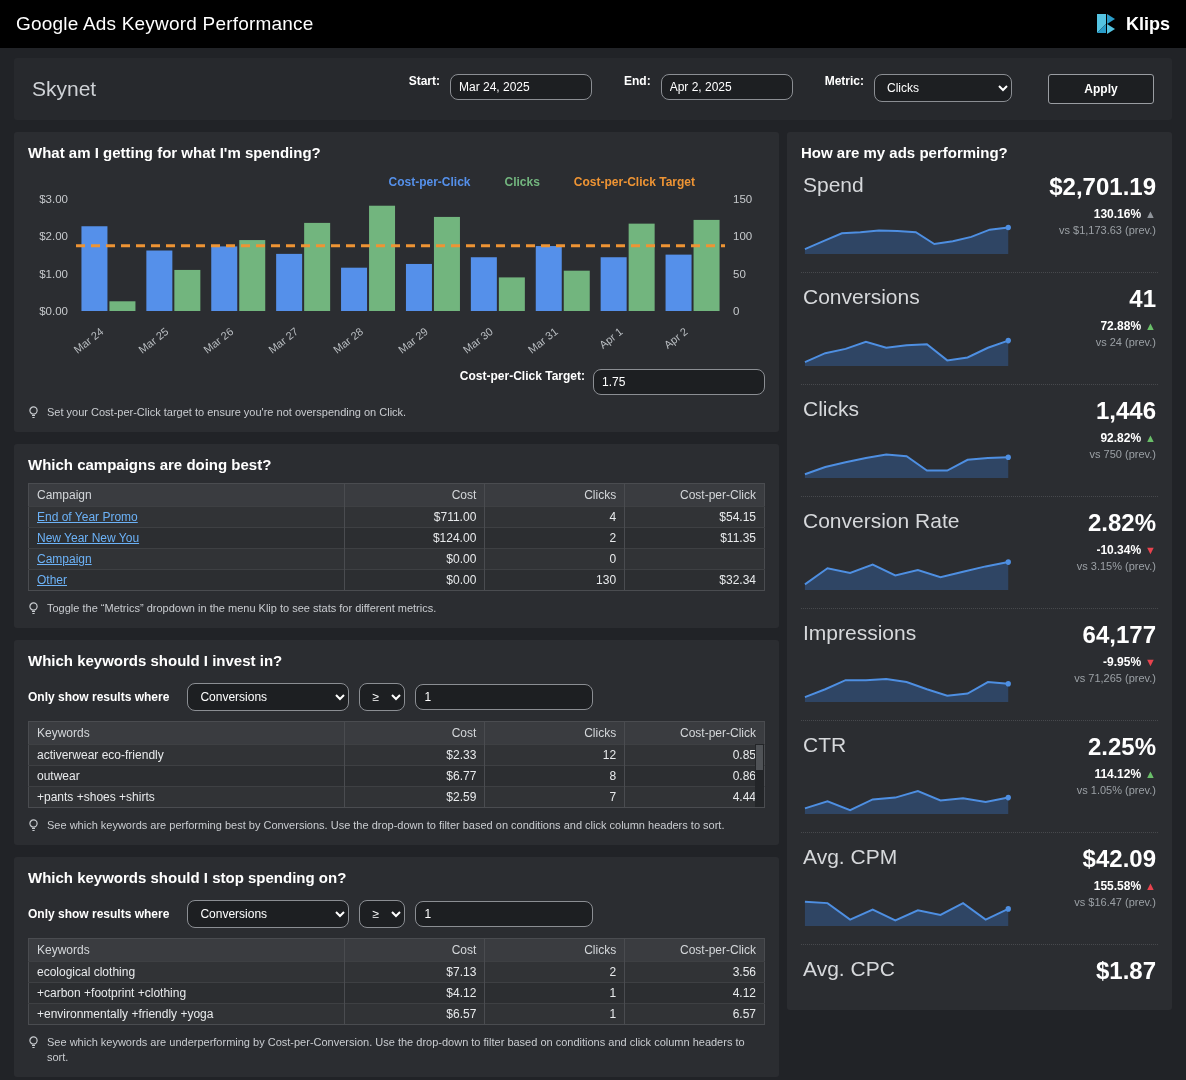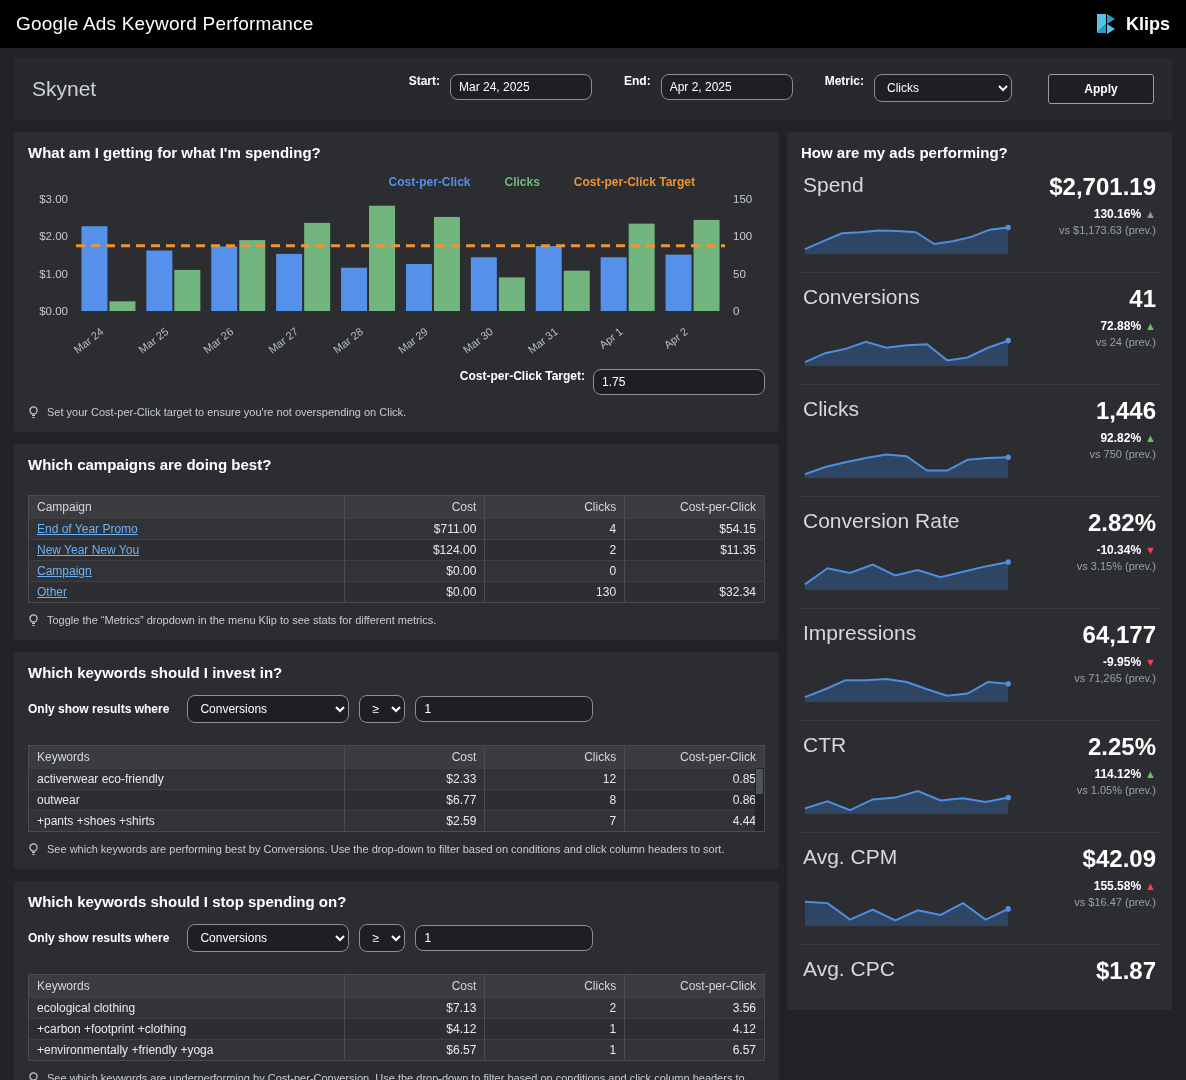--- a/index.html
+++ b/index.html
@@ -37,21 +37,21 @@
   .panel h2 { font-size: 15px; font-weight: bold; color: #fff; }
   
   .legend { display: flex; justify-content: flex-end; gap: 34px; padding: 14px 70px 2px 0;
             font-size: 12px; font-weight: bold; }
   .target-row { display: flex; justify-content: flex-end; align-items: flex-start; gap: 8px; margin-top: 4px; }
   .target-row label { font-size: 12px; font-weight: bold; color: #fff; }
   .target-row input { width: 172px; }
   .tip { display: flex; gap: 8px; align-items: flex-start; color: #c9ccd0; font-size: 11px; margin-top: 10px; line-height: 1.35; }
   .tip svg { flex: 0 0 auto; margin-top: 1px; }
   
-  .tbl-wrap { position: relative; margin-top: 22px; }
+  .tbl-wrap { position: relative; margin-top: 10px; }
   table { width: 100%; border-collapse: collapse; font-size: 12px; border: 1px solid #4a4c50; }
   th { background: #3a3c40; color: #d4d7da; font-weight: normal; text-align: right;
        padding: 4px 8px; cursor: pointer; }
   th:first-child { text-align: left; }
   td { color: #e8eaec; text-align: right; padding: 3px 8px; border-top: 1px solid #3e4043; }
   td:first-child { text-align: left; }
   th + th, td + td { border-left: 1px solid #4a4c50; }
   tbody tr:nth-child(odd) { background: #313336; }
   tbody tr:nth-child(even) { background: #2c2e31; }
   a.row-link { color: #6cb2f7; text-decoration: underline; cursor: pointer; }

